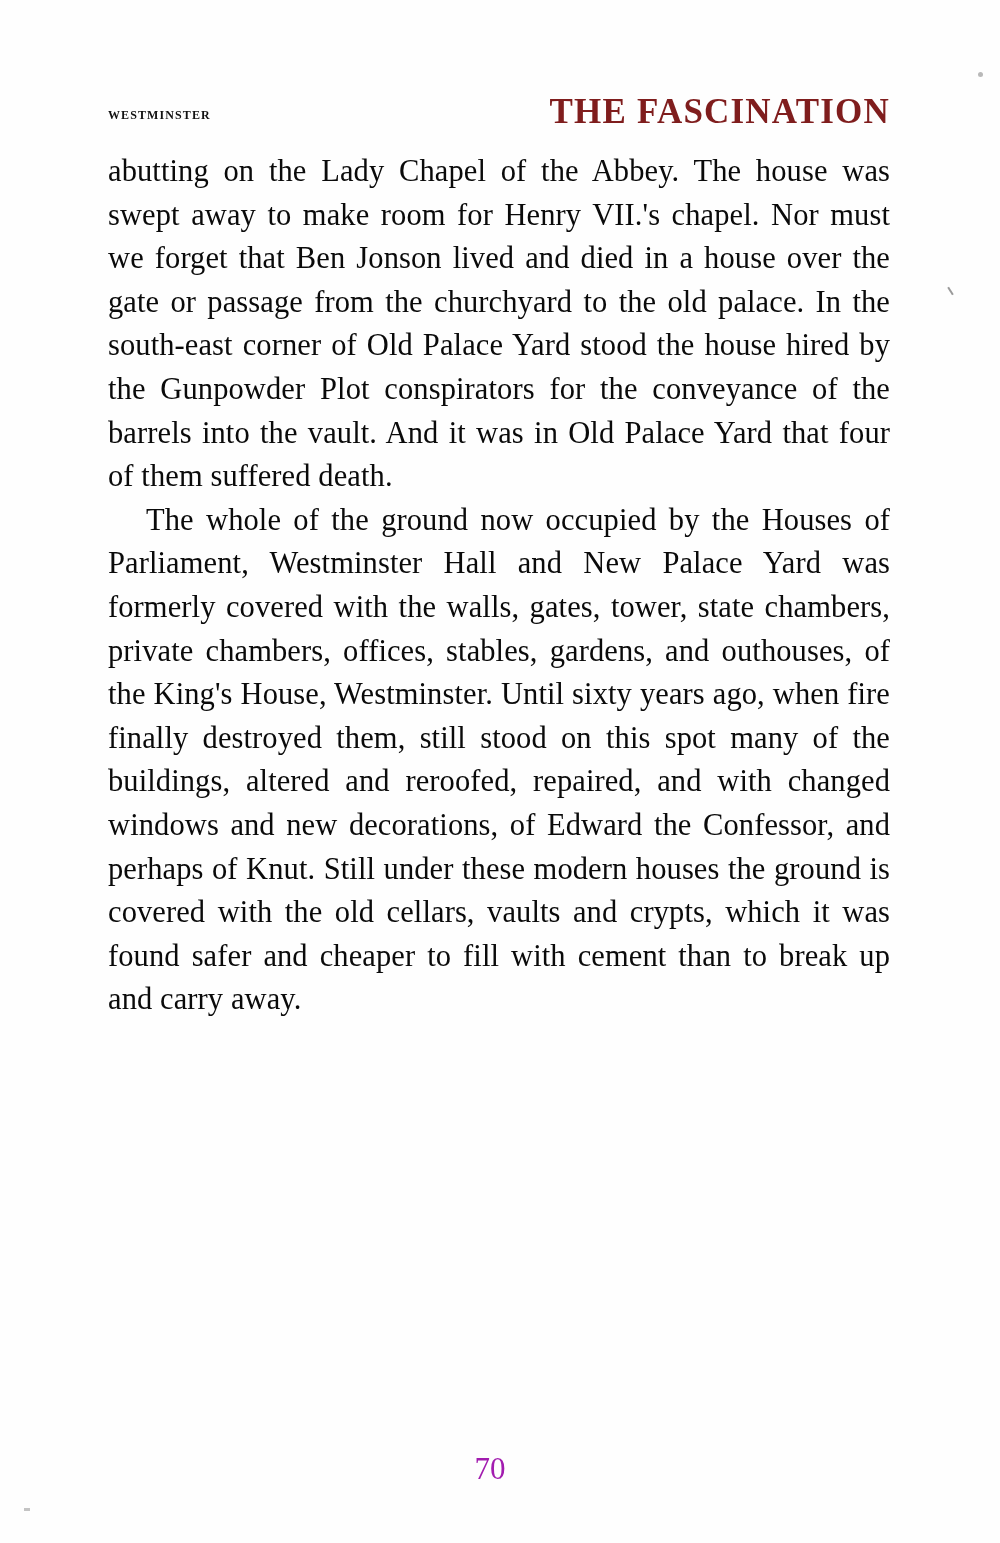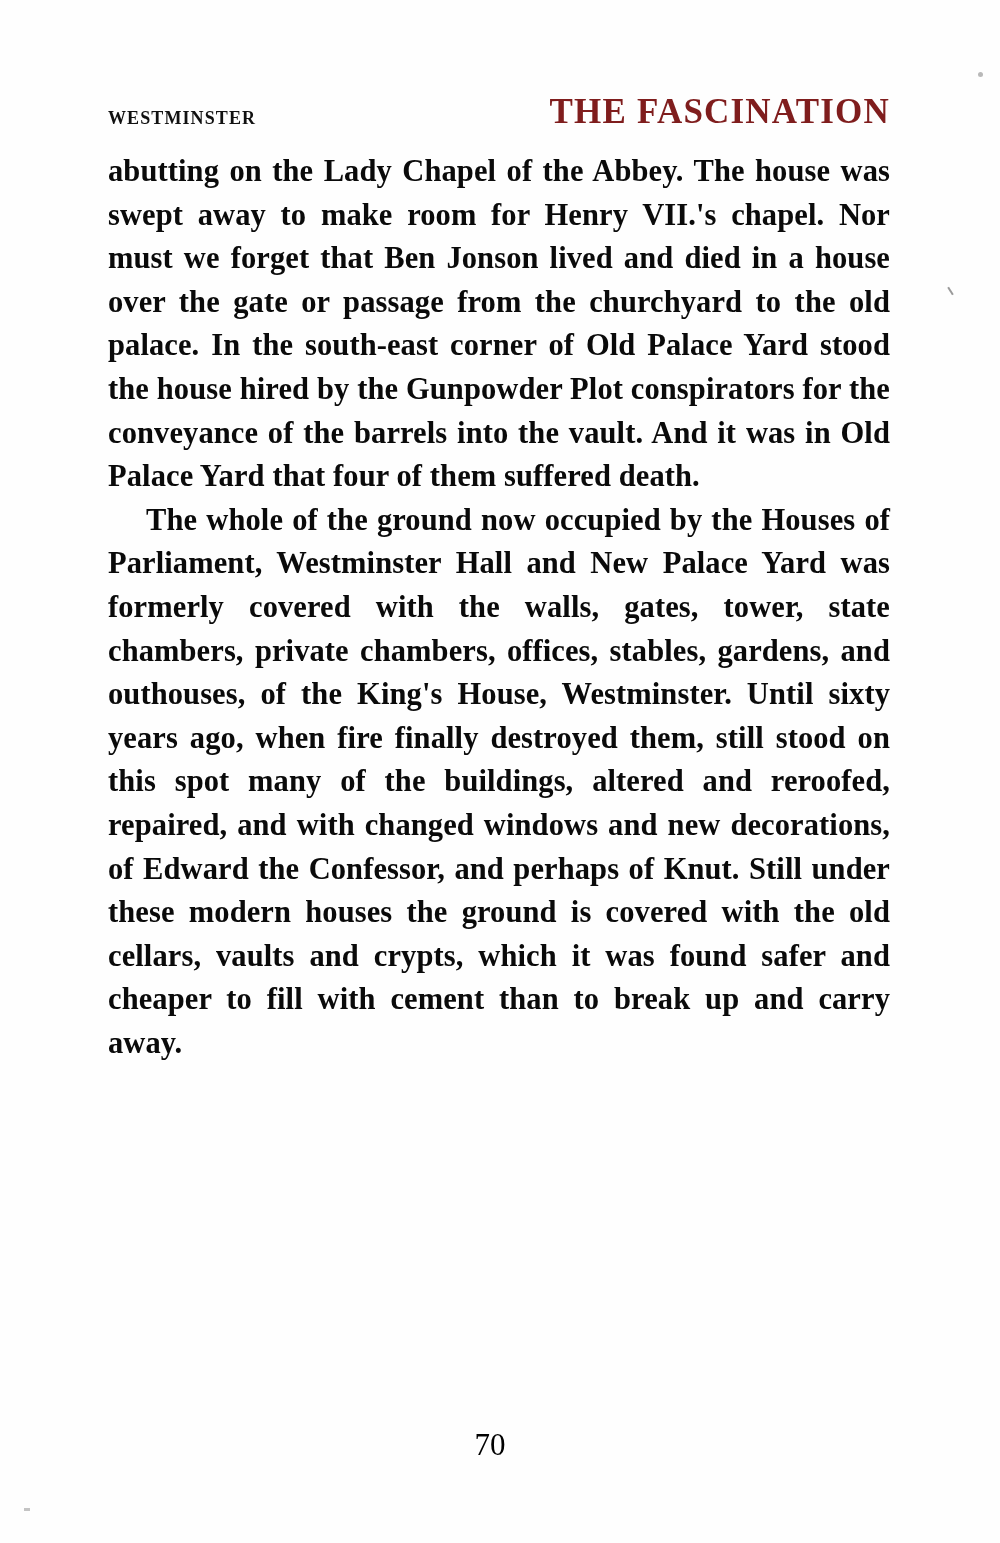--- a/index.html
+++ b/index.html
@@ -33,21 +33,21 @@
     position: relative;
     height: 52px;
     margin-bottom: 6px;
   }
   .running-head .folio-left {
     position: absolute;
     left: 0;
     top: 16px;
     font-family: "Liberation Serif", serif;
     font-weight: 700;
-    font-size: 18px;
+    font-size: 12px;
     letter-spacing: 1.1px;
     color: #111;
   }
   .running-head .head-title {
     position: absolute;
     left: 0;
     right: 0;
     top: 0;
     text-align: right;
     font-family: Liberation Serif, serif;
@@ -68,31 +68,31 @@
     -webkit-font-smoothing: none;
   }
   .body-text p.indent {
     text-indent: 38px;
   }
   .body-text p.para-first {
     text-indent: 0;
   }
   
   .body-text {
-    font-weight: 700;
+    font-weight: 400;
     letter-spacing: 0.1px;
   }
   .folio-bottom {
     position: absolute;
     left: 0;
     right: 0;
-    bottom: 80px;
+    bottom: 56px;
     text-align: center;
     font-size: 31px;
-    color: #000000;
+    color: #a21caf;
     padding-right: 20px;
   }
   .speck {
     position: absolute;
     background: #9a9a9a;
   }
   .speck.s1 { left: 946px; top: 290px; width: 9px; height: 2px; transform: rotate(58deg); }
   .speck.s2 { left: 978px; top: 72px; width: 5px; height: 5px; border-radius: 50%; background: #b9b9b9; }
   .speck.s3 { left: 24px; top: 1508px; width: 6px; height: 3px; background: #c4c4c4; }
 </style>

